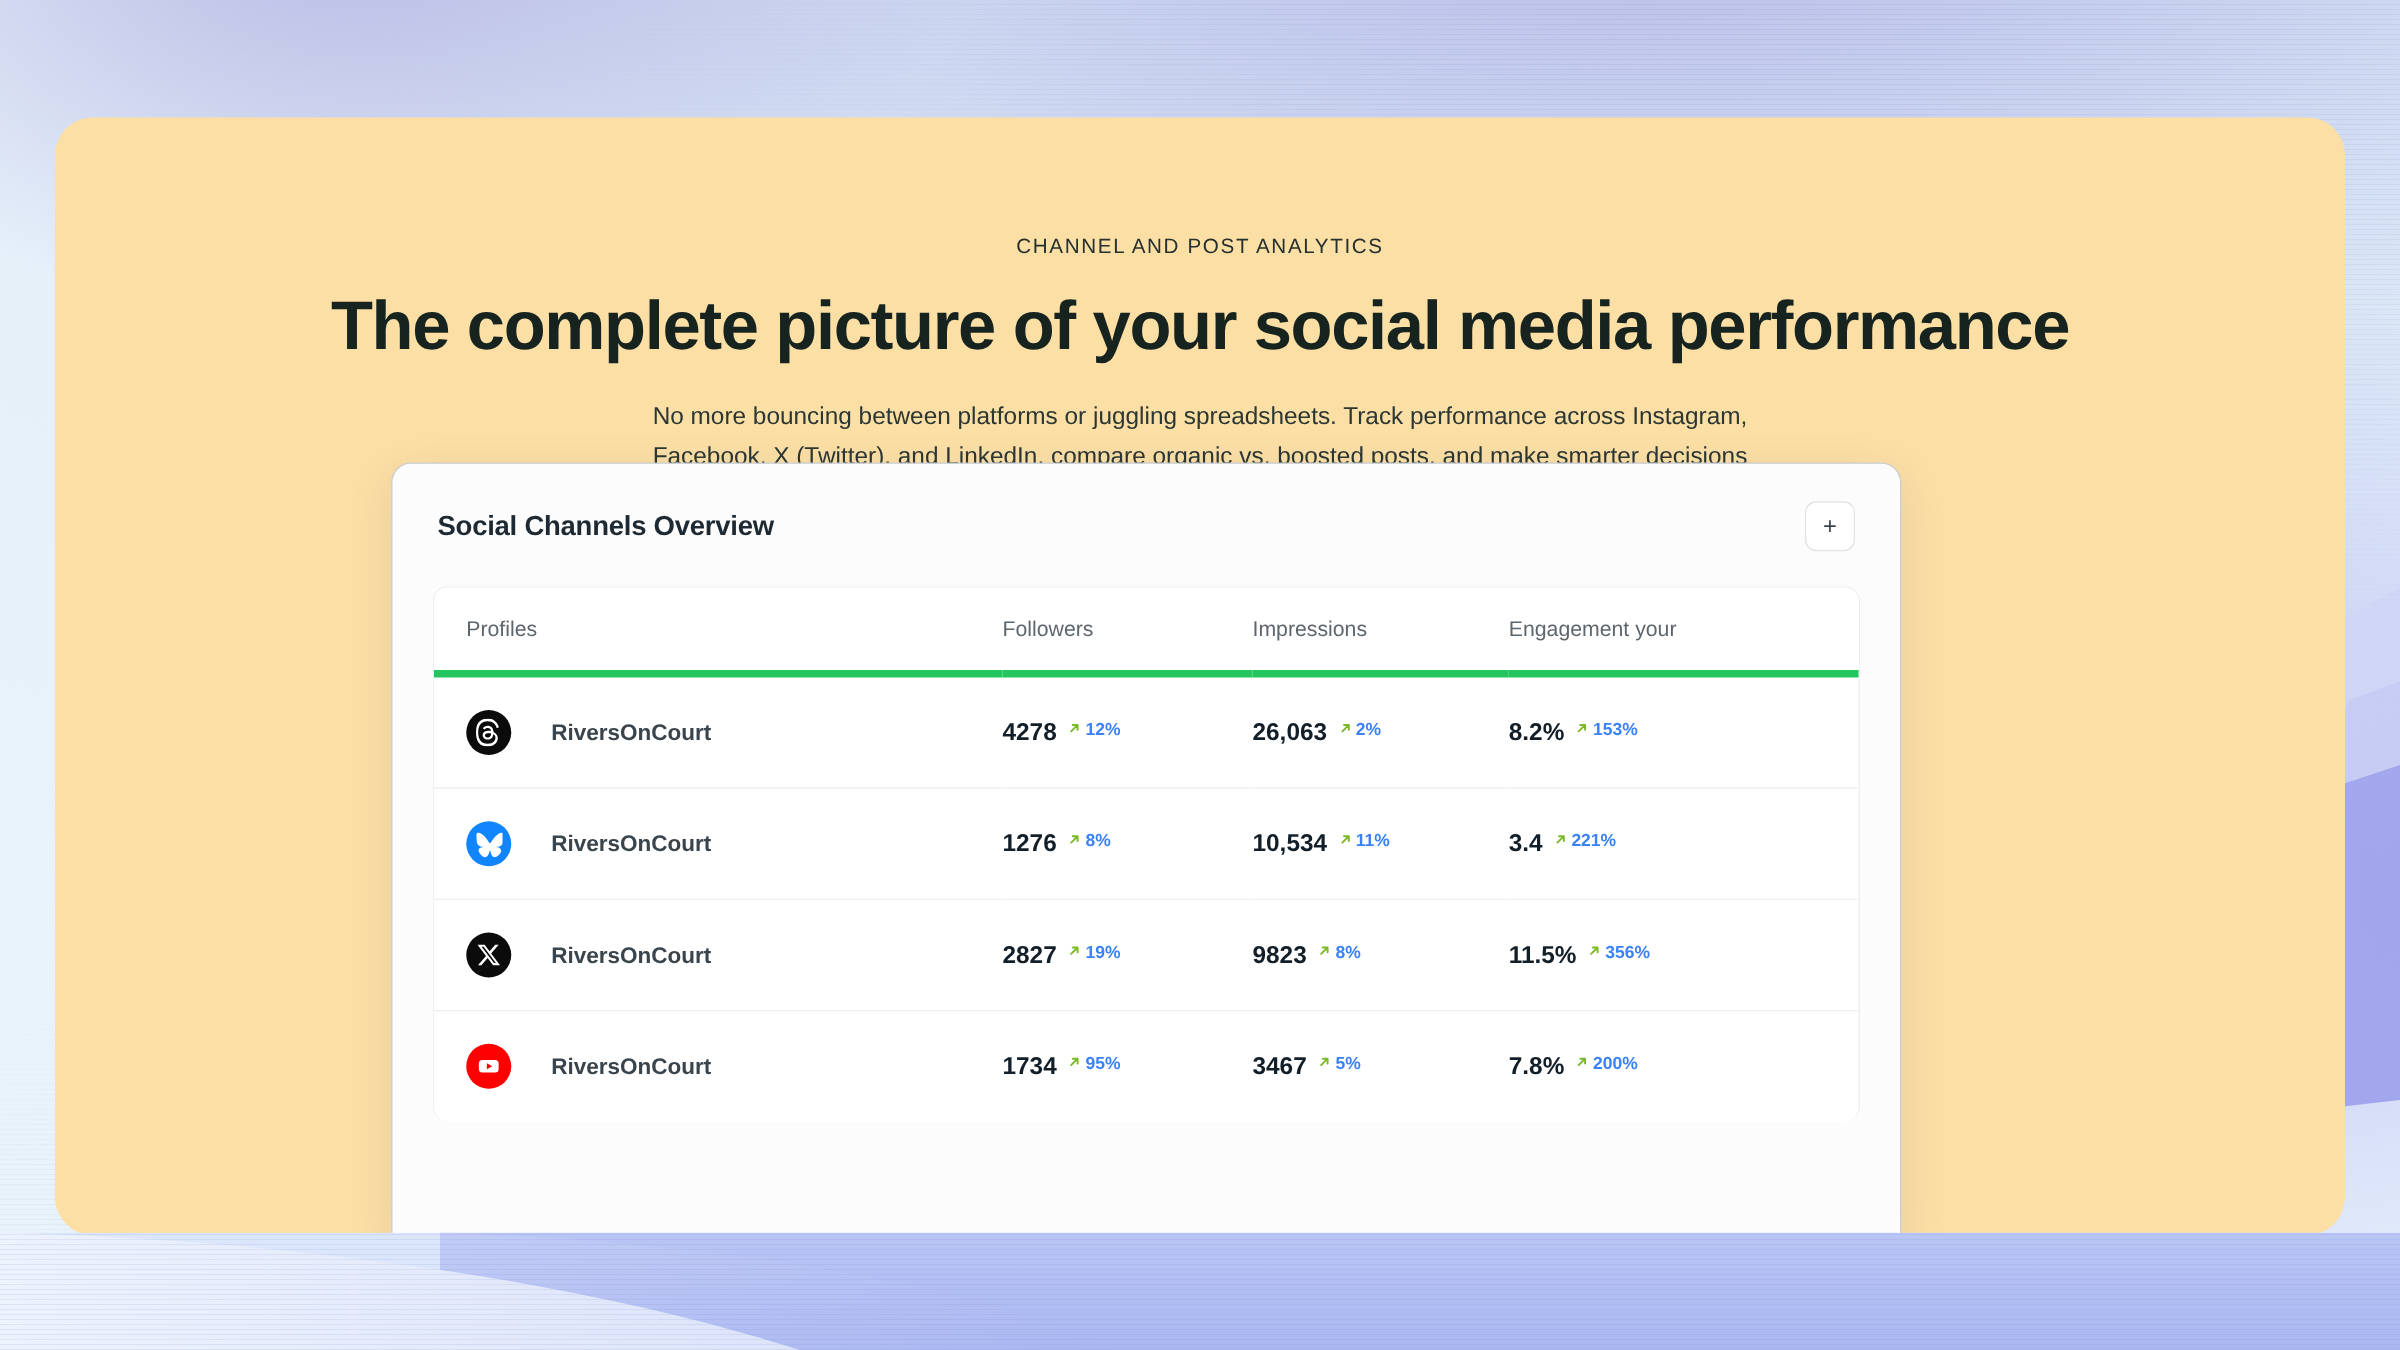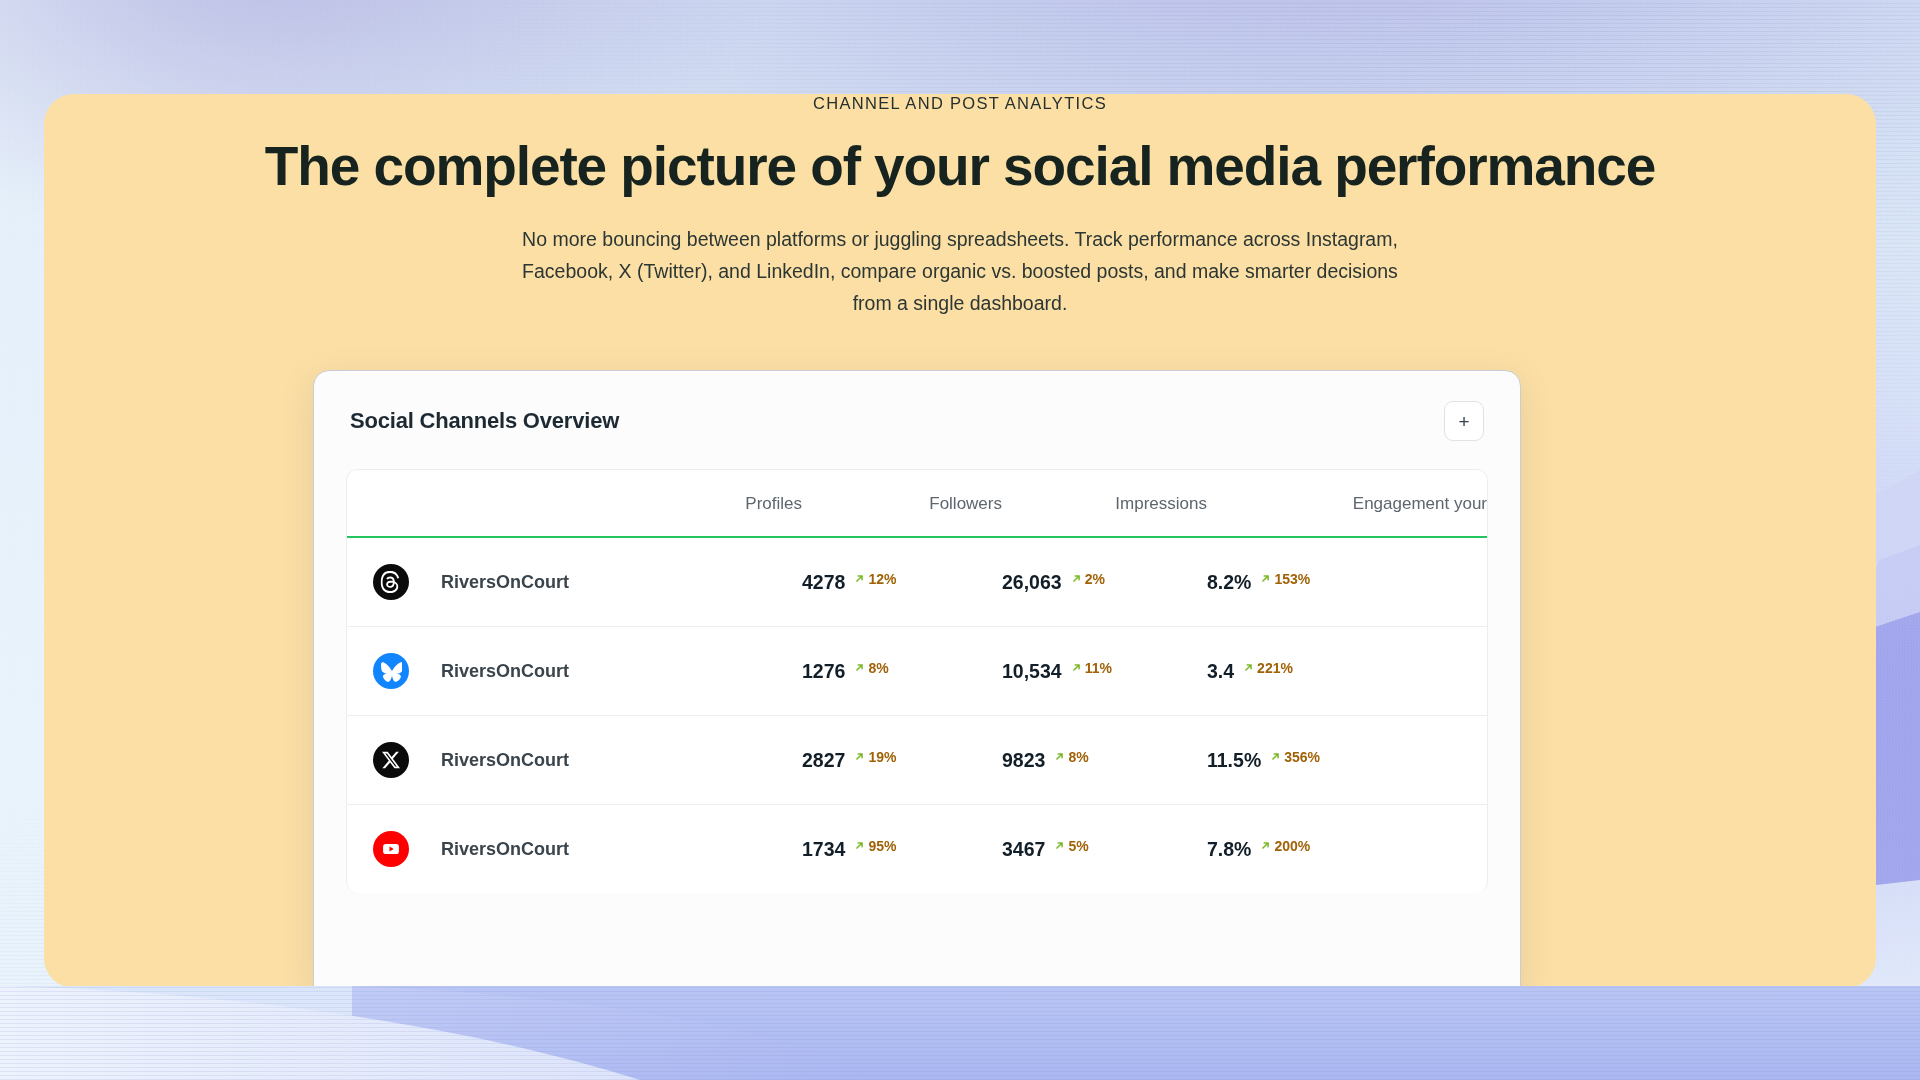--- a/index.html
+++ b/index.html
@@ -80,20 +80,21 @@
     left: 44px;
     top: 94px;
     width: 1832px;
     height: 894px;
     background: #fbdfa5;
     border-radius: 30px;
     overflow: hidden;
   }
 
   .eyebrow {
+    margin-top: 94px;
     text-align: center;
     font-size: 16.5px;
     letter-spacing: 1.3px;
     font-weight: 500;
     color: #25302f;
   }
 
   .headline {
     margin-top: 24px;
     text-align: center;
@@ -156,26 +157,26 @@
     border: 1px solid #ebedef;
     border-radius: 12px;
     border-bottom: none;
     background: #fff;
     overflow: hidden;
   }
 
   table { width: 100%; border-collapse: collapse; }
 
   thead th {
-    text-align: right;
+    text-align: left;
     font-weight: 400;
     font-size: 17px;
     color: #5d666e;
     padding: 24px 0 22px 0;
-    border-bottom: 2px solid #22c55e;
+    border-bottom: 6px solid #22c55e;
     background: #fff;
   }
   thead th.c-profile { padding-left: 26px; width: 455px; }
   thead th.c-followers { width: 200px; }
   thead th.c-impressions { width: 205px; }
   thead th.c-engagement { }
 
   tbody td {
     padding: 26px 0;
     border-bottom: 1px solid #eceef0;
@@ -197,21 +198,21 @@
   .avatar svg { display: block; }
 
   .profile-name {
     font-size: 18px;
     font-weight: 600;
     color: #3a444c;
   }
 
   .metric { display: inline-flex; align-items: flex-start; gap: 9px; white-space: nowrap; }
   .metric .val { font-size: 19.5px; font-weight: 700; color: #121e28; }
-  .delta { display: inline-flex; align-items: center; gap: 3px; color: #a16207; font-size: 14px; font-weight: 600; }
+  .delta { display: inline-flex; align-items: center; gap: 3px; color: #3b82f6; font-size: 14px; font-weight: 600; }
   .delta svg { display: block; }
 
   
   #bottom-veil {
     position: absolute;
     left: 0; top: 986px; width: 1920px; height: 94px;
     overflow: hidden;
   }
 </style>
 </head>

